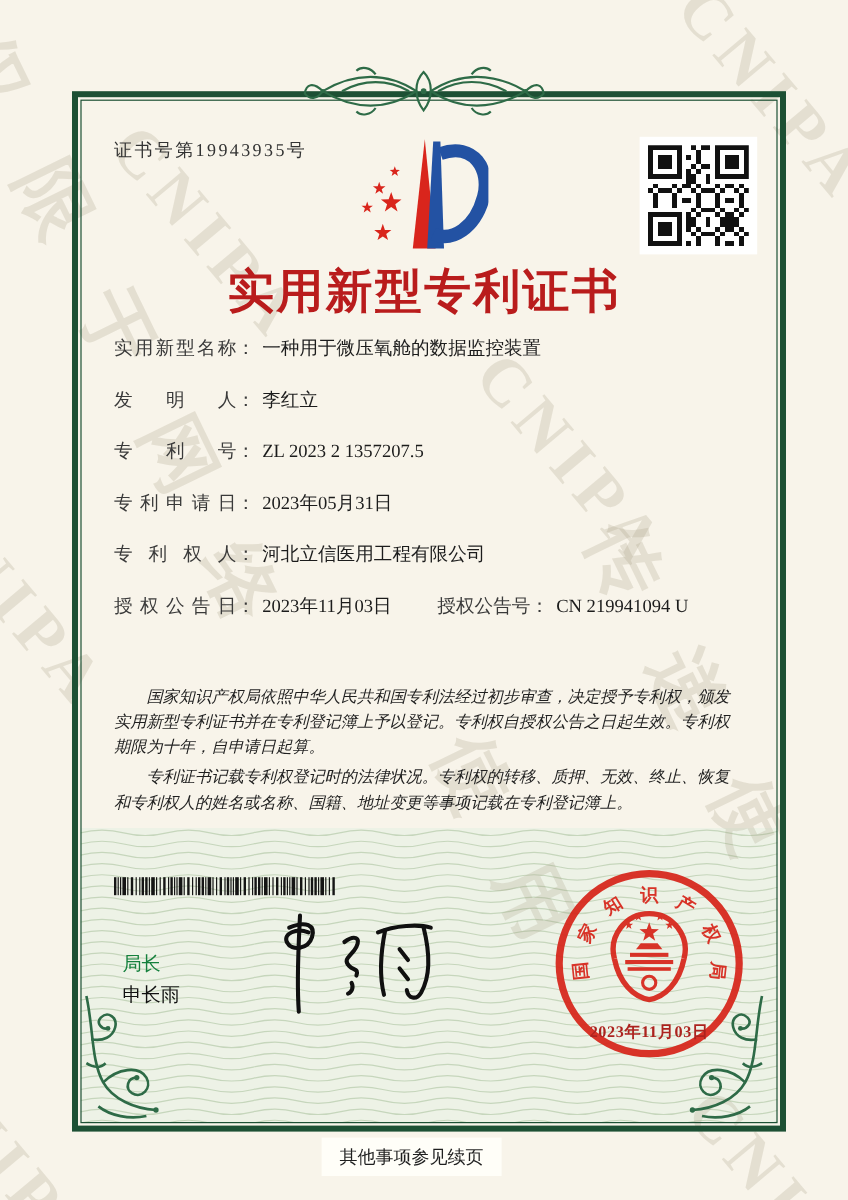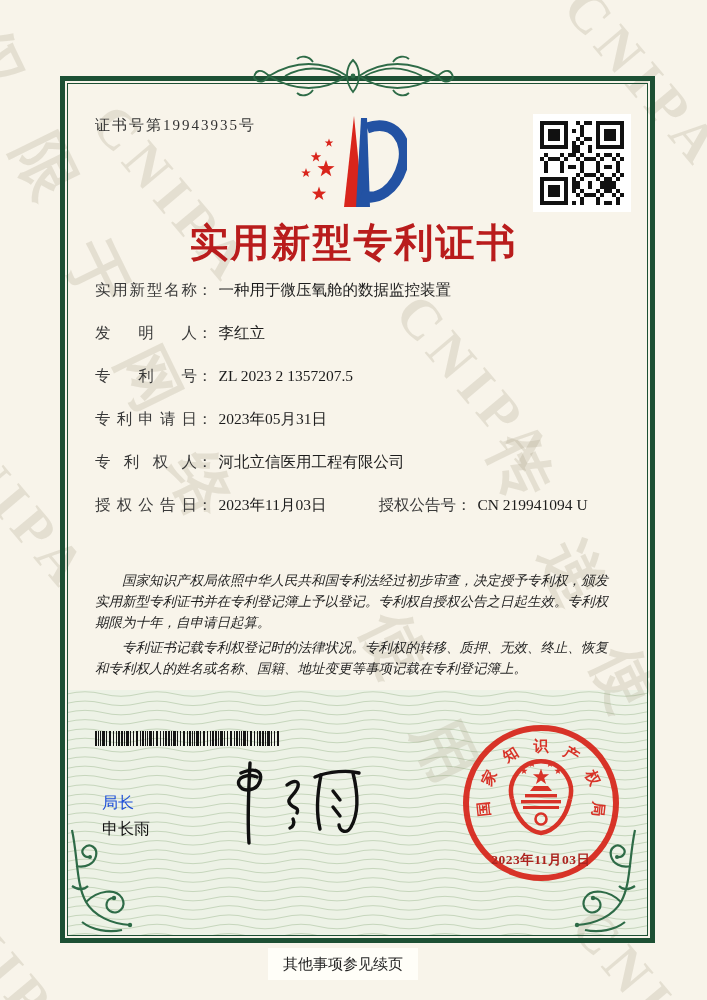--- a/index.html
+++ b/index.html
@@ -35,31 +35,31 @@
   .qr svg{position:absolute;left:7px;top:7px;}
   .title{position:absolute;left:0;top:216px;width:707px;text-align:center;
          font-size:39px;font-weight:bold;letter-spacing:2px;color:#b91c1c;z-index:4;}
   
   .fields{position:absolute;left:95px;top:280px;width:525px;z-index:4;}
   .frow{height:22px;margin-bottom:21px;font-size:15.5px;color:#2c2c2c;white-space:nowrap;}
   .flabel{display:inline-block;width:102px;text-align:justify;text-align-last:justify;
           color:#3a3a3a;vertical-align:bottom;}
   .fcolon{margin-right:6px;color:#3a3a3a;}
   .fvalue{color:#1c1c1c;}
-  .flabel2{display:inline-block;margin-left:52px;color:#3a3a3a;}
+  .flabel2{display:inline-block;margin-left:38px;color:#3a3a3a;}
   
   .paras{position:absolute;left:95px;top:570px;width:520px;z-index:4;
          font-size:13.5px;line-height:21px;color:#1f1f1f;font-style:italic;}
   .paras p{margin:0 0 4px 0;text-indent:2em;}
   
   .barcode{position:absolute;left:95px;top:731px;width:190px;height:15px;z-index:4;
            display:flex;align-items:stretch;}
   .barcode i{display:inline-block;background:#151515;}
   .signer-title{position:absolute;left:102px;top:793px;font-size:16px;z-index:4;
-                font-family:Liberation Mono, monospace;color:#1d4ed8;}
+                font-family:Liberation Mono, monospace;color:#15803d;}
   .signer-name{position:absolute;left:102px;top:819px;font-size:16px;z-index:4;
                font-family:"Liberation Sans",sans-serif;color:#111;}
   .signature{position:absolute;left:203px;top:755px;z-index:5;}
   .seal{position:absolute;left:461px;top:723px;width:160px;height:160px;z-index:5;opacity:.93;}
   .seal-ring{position:absolute;inset:2px;border:6px solid #d7251a;border-radius:50%;}
   .seal-char{position:absolute;left:50%;top:50%;font-size:15px;font-weight:bold;
              color:#d7251a;font-family:"Liberation Sans",sans-serif;}
   .sc0{transform:translate(-50%,-50%) rotate(-96deg) translateY(-57px);}
   .sc1{transform:translate(-50%,-50%) rotate(-64deg) translateY(-57px);}
   .sc2{transform:translate(-50%,-50%) rotate(-32deg) translateY(-57px);}

